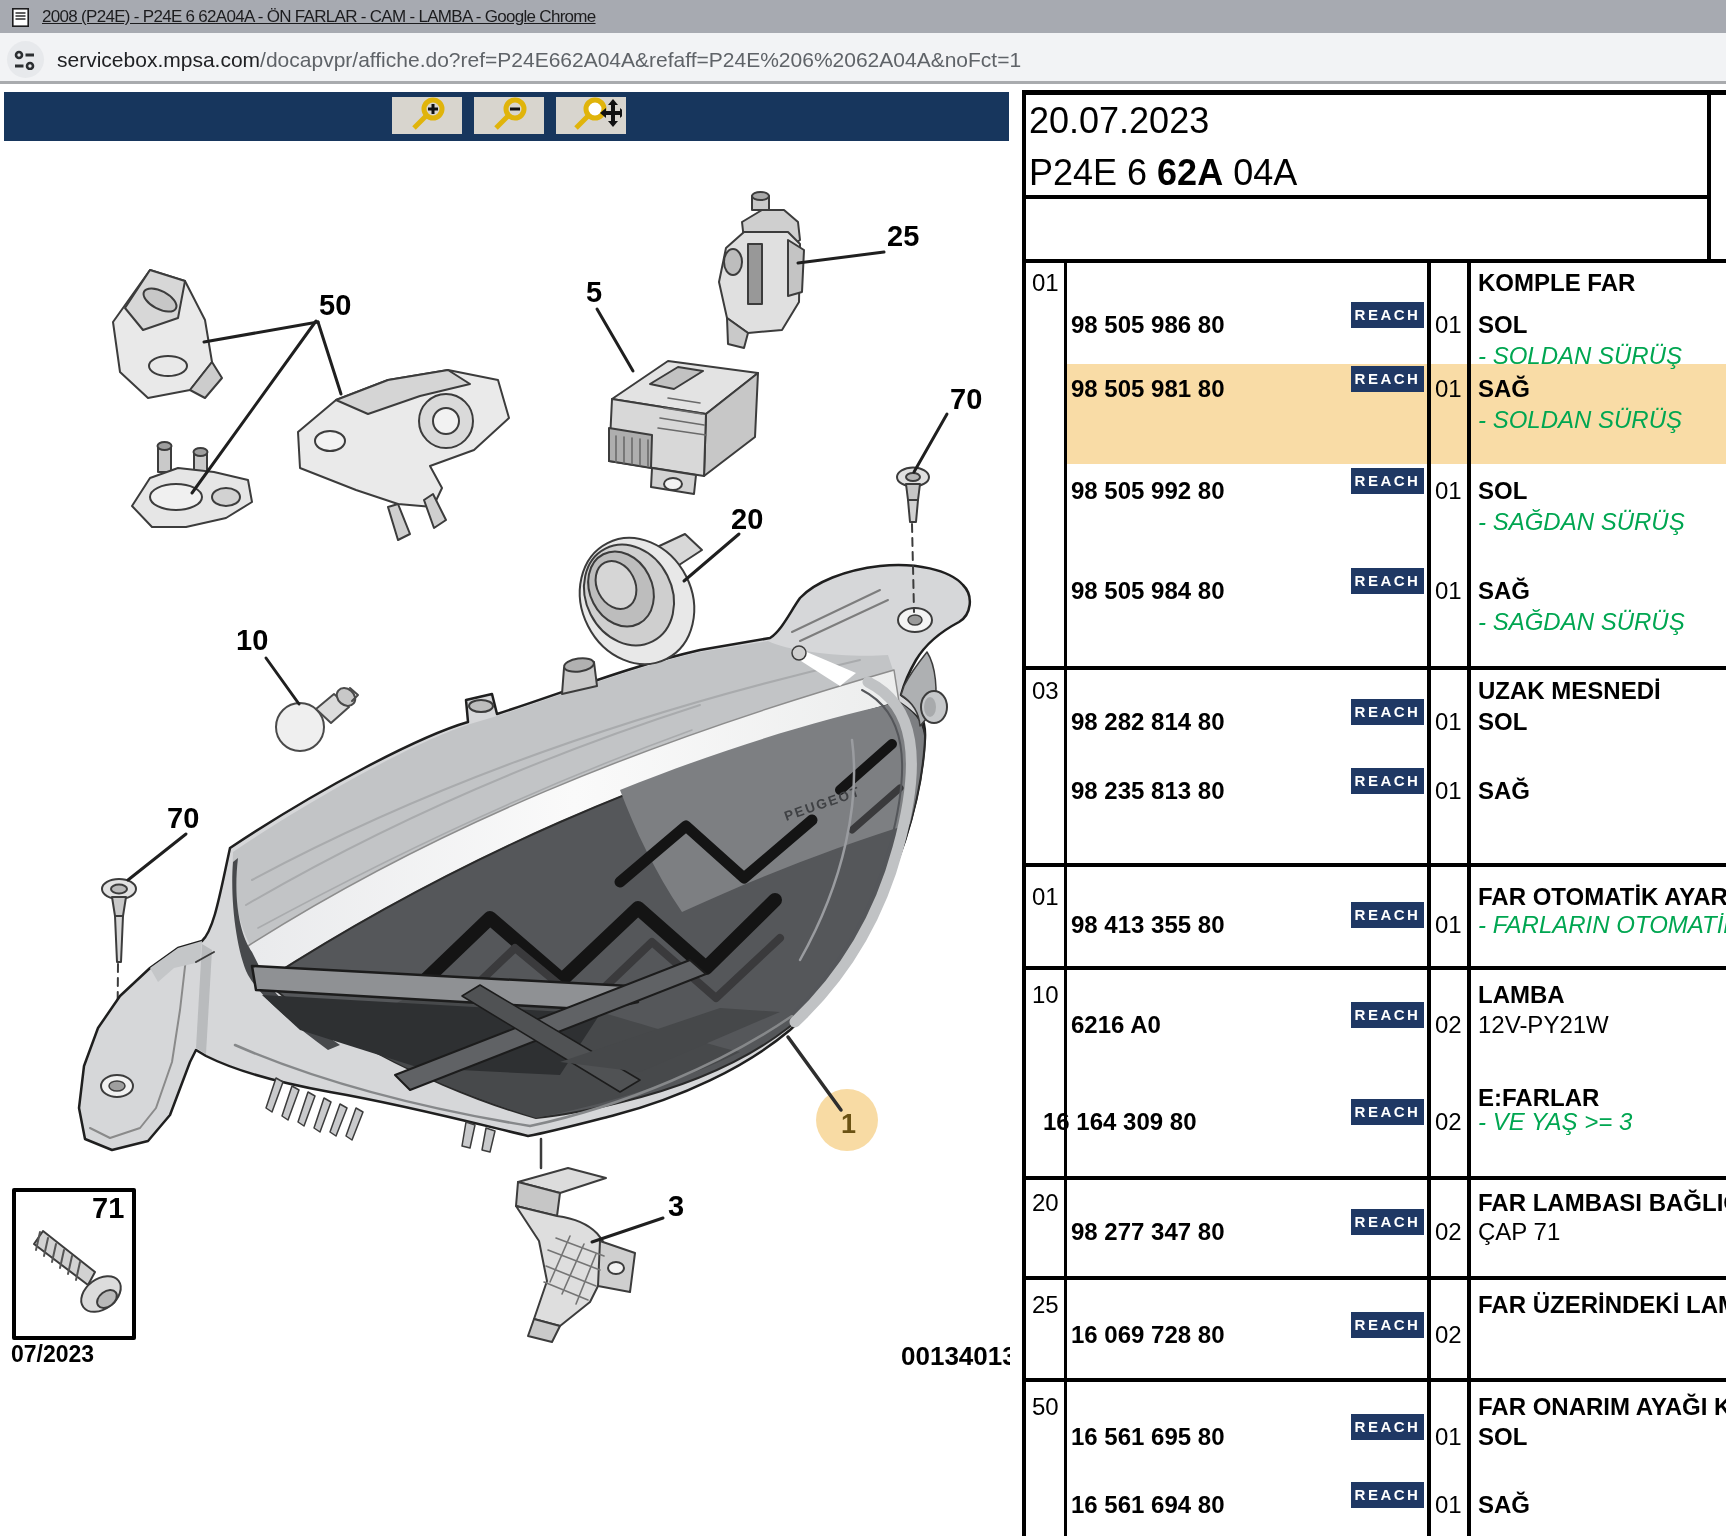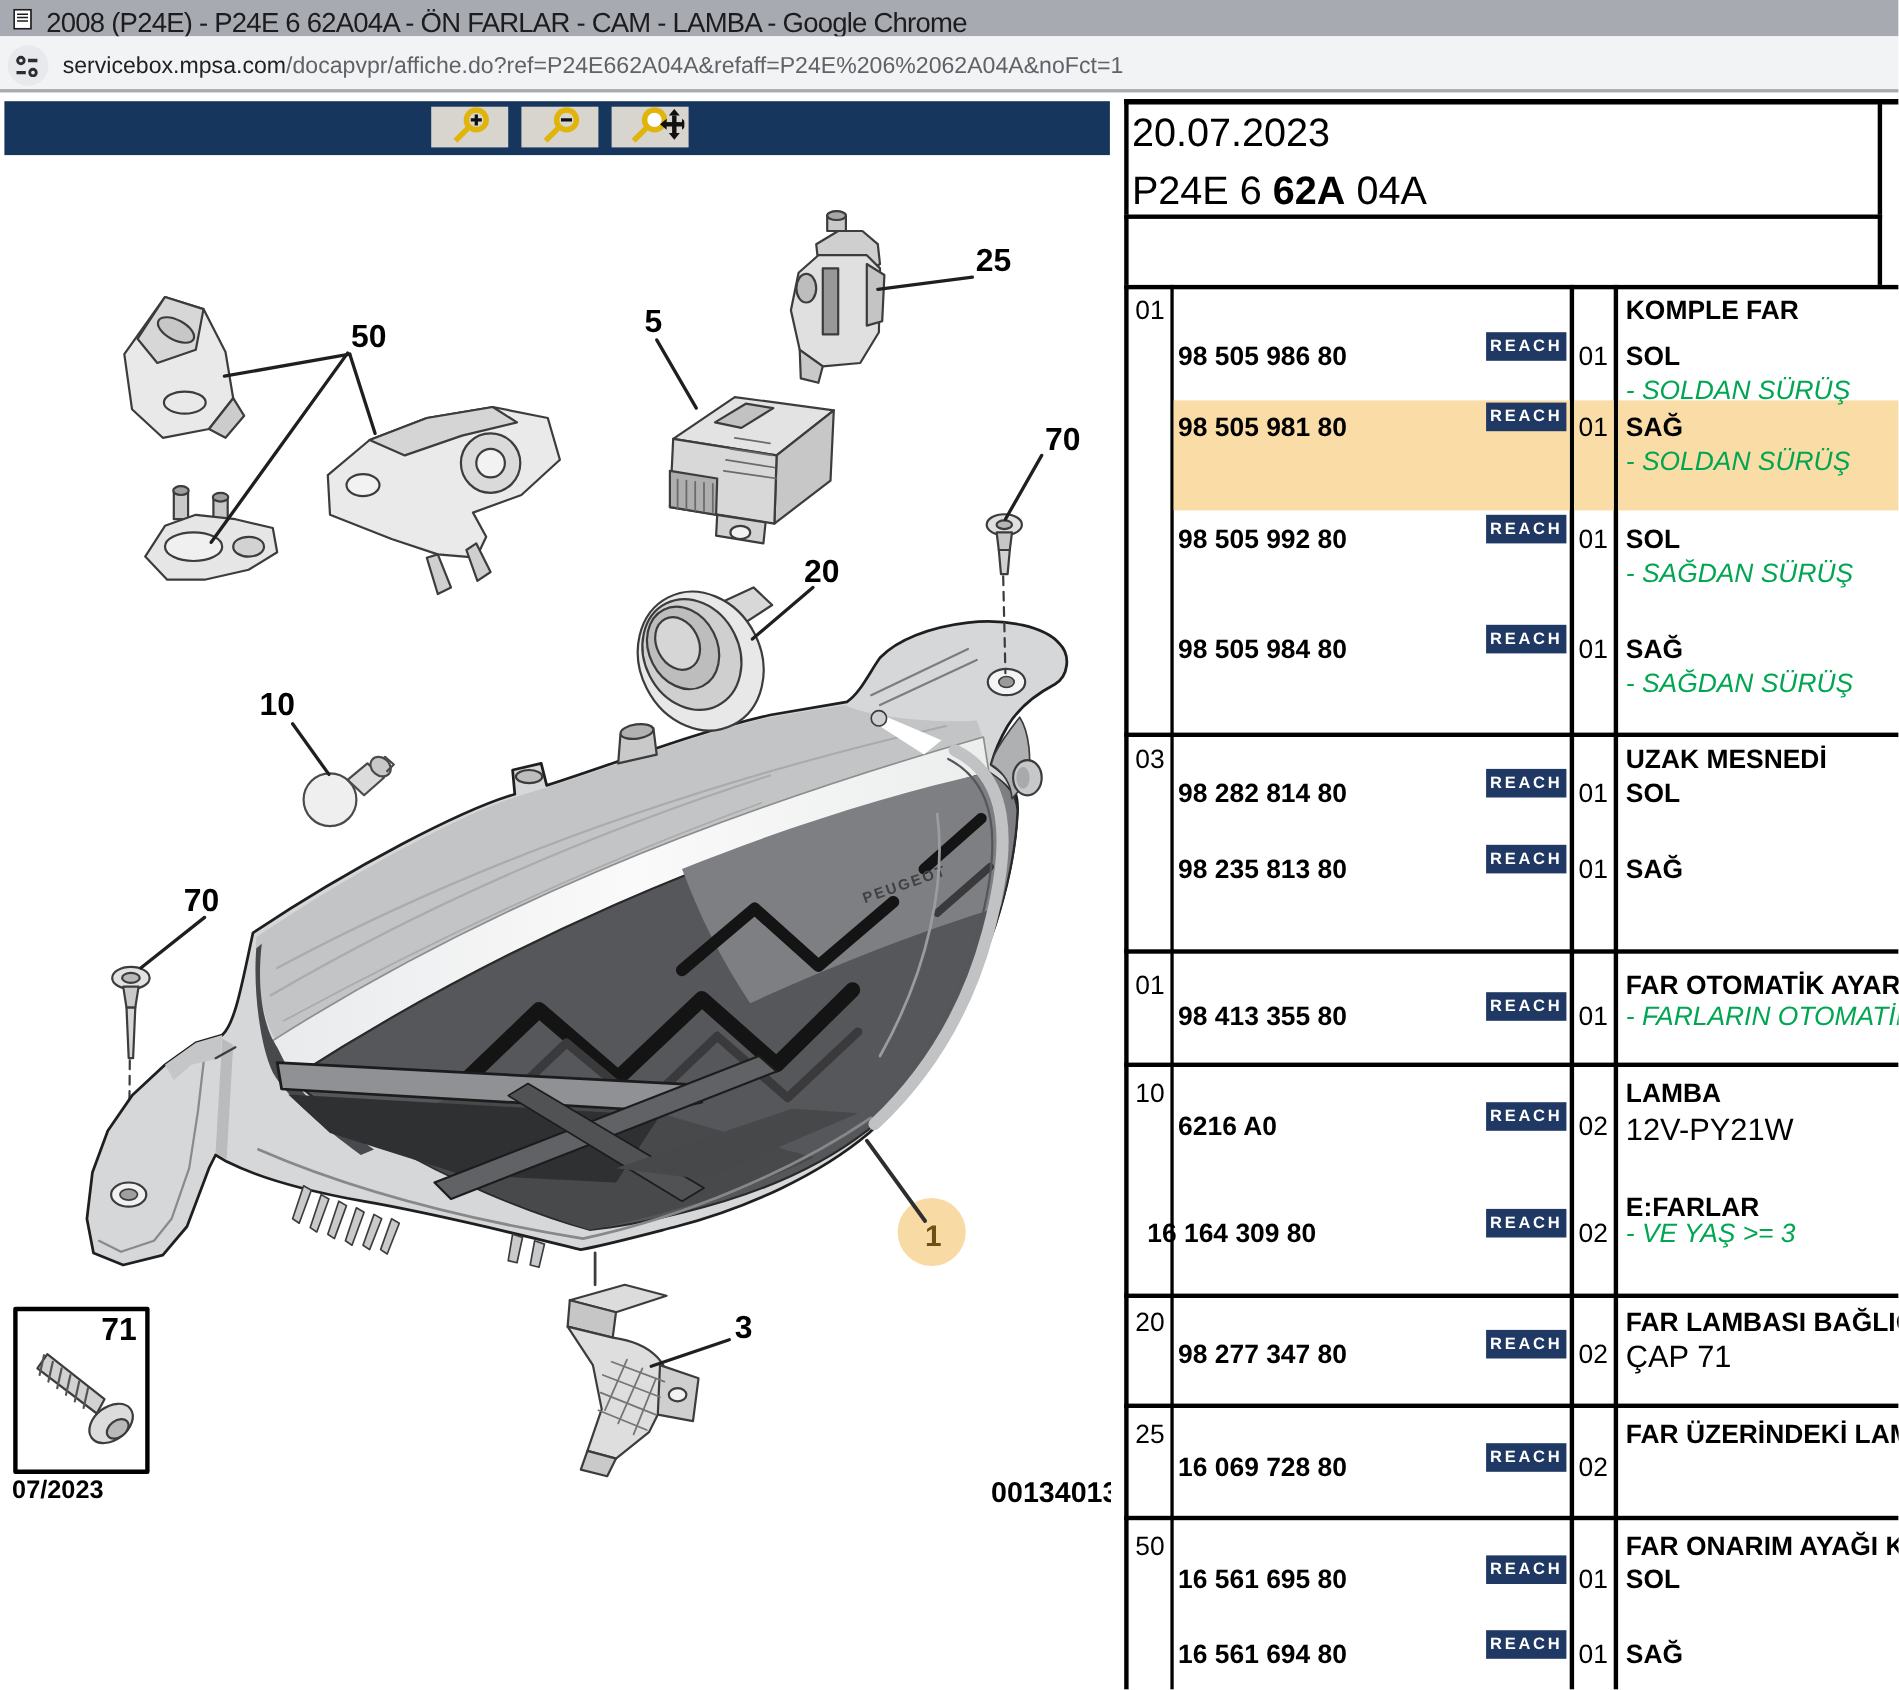--- a/index.html
+++ b/index.html
@@ -1,34 +1,34 @@
 <!DOCTYPE html>
 <html><head>
 <meta charset="utf-8">
 <style>
   html,body{margin:0;padding:0;}
   body{width:1726px;height:1536px;position:relative;background:#fff;overflow:hidden;
        font-family:"Liberation Sans",sans-serif;}
   .abs{position:absolute;}
   
   #titlebar{left:0;top:0;width:1726px;height:33px;background:#A7AAB1;}
-  #titletext{left:42px;top:7px;font-size:25px;letter-spacing:-0.7px;color:#1c1c1e;white-space:nowrap;}
+  #titletext{left:42px;top:7px;font-size:17px;letter-spacing:-0.7px;color:#1c1c1e;white-space:nowrap;text-decoration:underline;}
   #urlbar{left:0;top:33px;width:1726px;height:48px;background:#F2F3F5;border-bottom:3px solid #A9ABAE;}
   #siteicon{left:7px;top:41px;width:37px;height:37px;border-radius:50%;background:#E7E9EC;}
   #urltext{left:57px;top:48px;font-size:21px;color:#202124;white-space:nowrap;}
   #urltext .gray{color:#5F6368;}
   
   #navybar{left:4px;top:92px;width:1005px;height:49px;background:#17365D;}
   .zbtn{position:absolute;top:5px;width:70px;height:37px;background:#D8D5CE;}
   
   .blk{background:#000;}
   .t{position:absolute;white-space:nowrap;color:#000;}
   .pn{font-size:24px;font-weight:bold;}
   .ds{font-size:24px;font-weight:bold;}
-  .dr{font-size:28px;}
+  .dr{font-size:24px;}
   .gr{font-size:24px;font-style:italic;color:#00A651;}
   .rf{font-size:24px;}
   .qt{font-size:24px;}
   .reach{position:absolute;width:73px;height:26px;background:#1F3864;color:#fff;
          font-size:15px;font-weight:bold;letter-spacing:2.5px;text-align:center;line-height:26px;}
 </style>
 </head>
 <body>
 
 <div class="abs" id="titlebar"></div>

